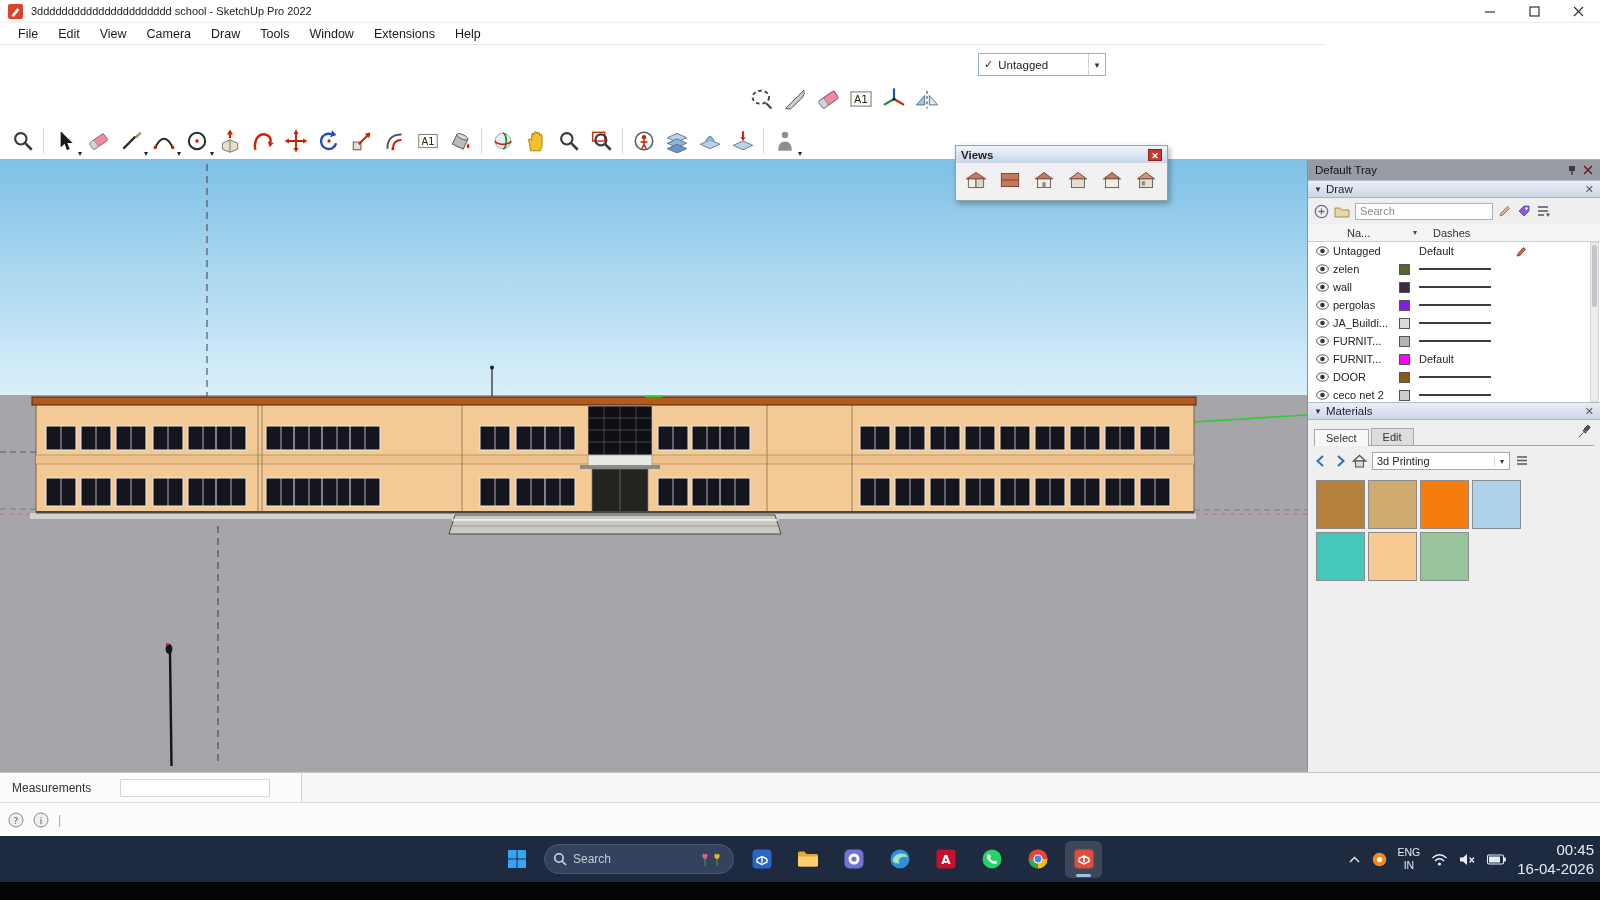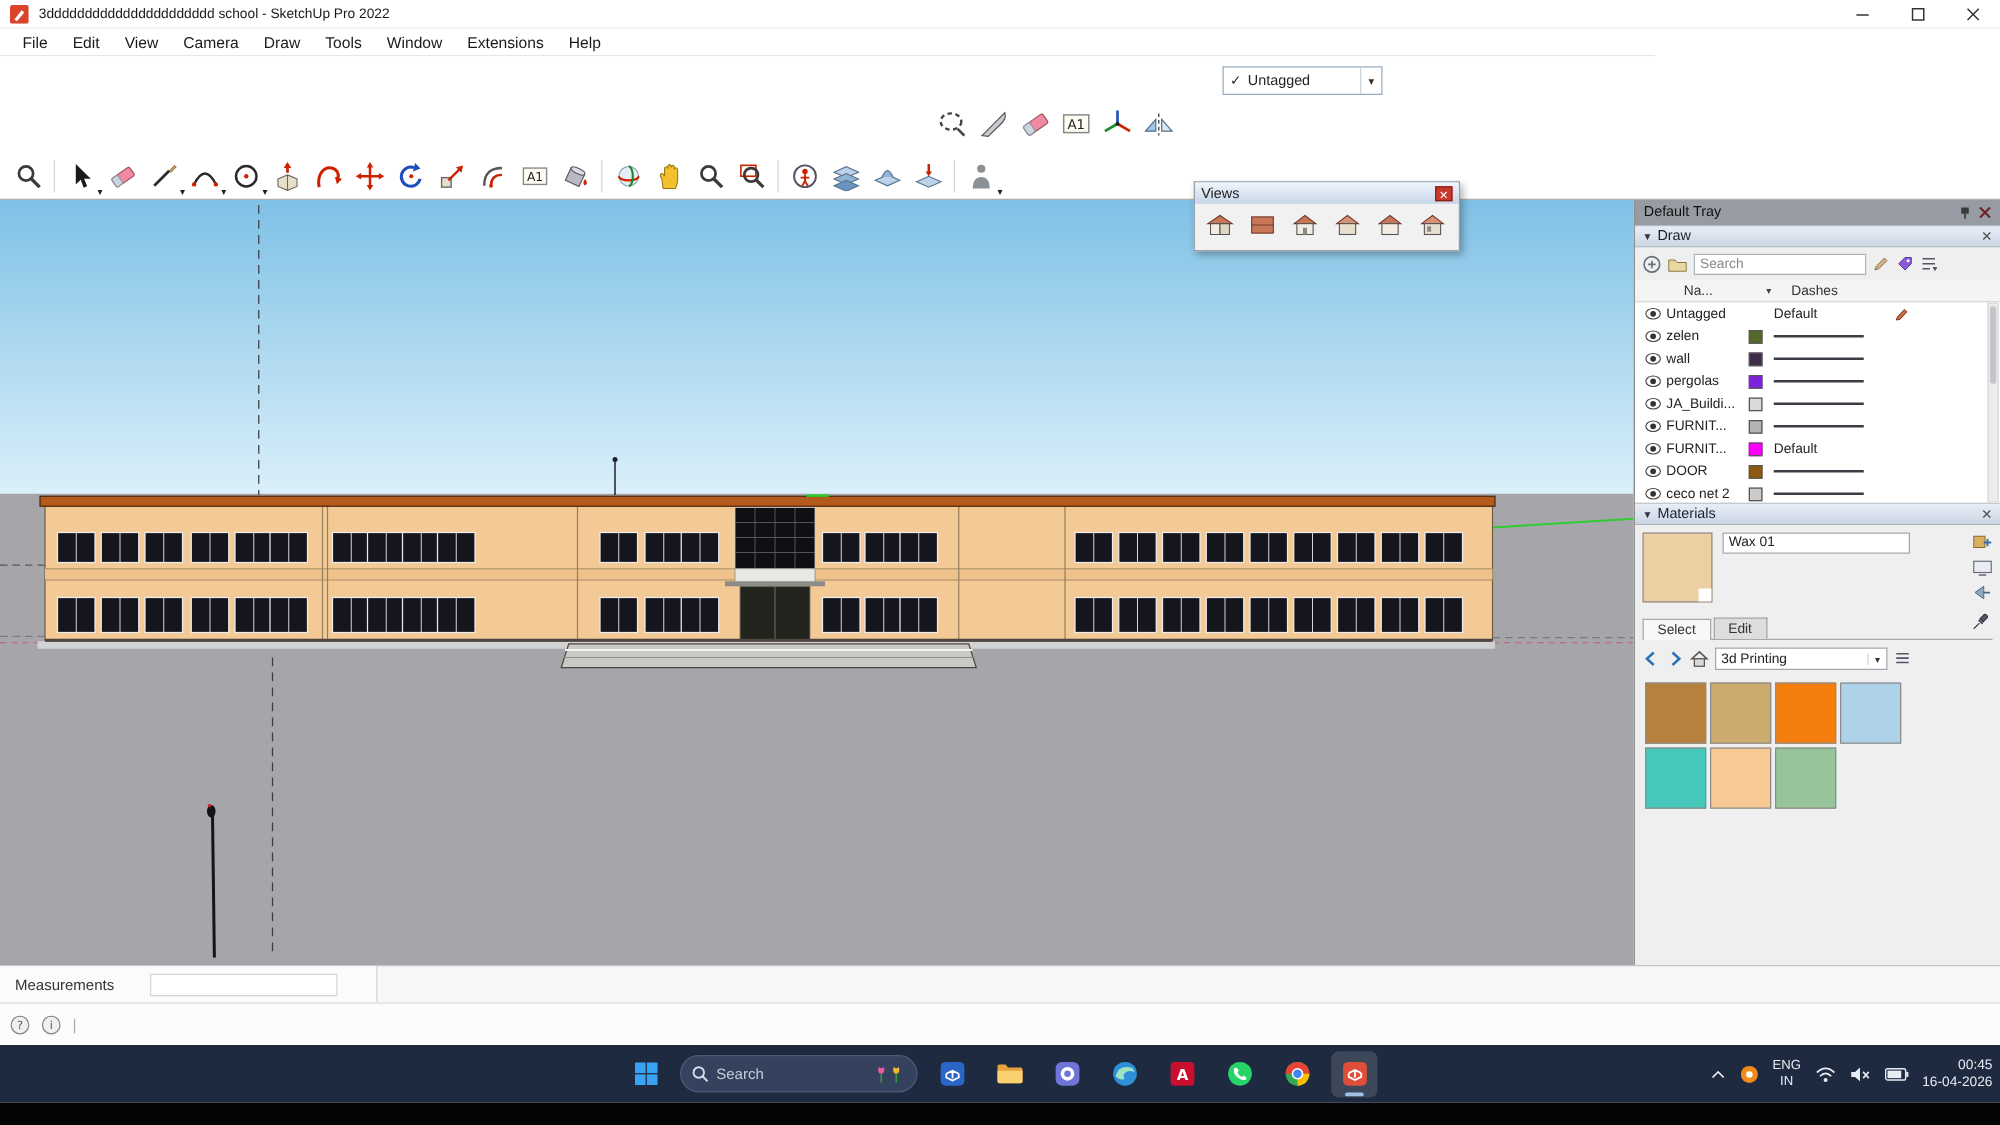--- a/index.html
+++ b/index.html
@@ -22,21 +22,21 @@
 .tb .caret{position:absolute;right:-1px;bottom:-2px;font-size:8px;color:#222}
 .sep{width:1px;height:26px;background:#d6d6d6;margin:0 4px}
 .i{width:24px;height:24px}
 .i2{width:26px;height:26px}
 #tagdd{position:absolute;left:978px;top:8px;width:128px;height:23px;background:#fff;border:1px solid #98aec6;display:flex;align-items:center}
 #tagdd .chk{color:#2a2a2a;font-size:11px;margin:0 5px}
 #tagdd .lbl{flex:1;font-size:11.5px;color:#222}
 #tagdd .ddbtn{width:17px;height:100%;border-left:1px solid #c8d4e0;display:flex;align-items:center;justify-content:center;font-size:9px;color:#333}
 
 #views{position:absolute;left:955px;top:145px;width:213px;height:56px;background:#f1f1f1;border:1px solid #96a0aa;box-shadow:2px 3px 6px rgba(0,0,0,.3);z-index:40}
-#views .vhead{height:17px;background:linear-gradient(#f0f5fb,#c6d6e8);display:flex;align-items:center;padding:0 5px;font-size:11.5px;font-weight:normal;color:#222}
+#views .vhead{height:17px;background:linear-gradient(#f0f5fb,#c6d6e8);display:flex;align-items:center;padding:0 5px;font-size:11.5px;font-weight:bold;color:#222}
 #views .vclose{margin-left:auto;width:14px;height:12px;background:#c6392b;color:#fff;font-size:9px;line-height:12px;text-align:center;border:1px solid #8a2018}
 #views .vbody{display:flex;align-items:center;padding:3px 6px;gap:6px}
 .viewbtn{width:28px;height:28px;display:flex;align-items:center;justify-content:center}
 
 #viewport{position:absolute;left:0;top:160px;width:1307px;height:612px;overflow:hidden;background:#a6a6aa}
 
 #tray{position:absolute;left:1307px;top:160px;width:293px;height:612px;background:#efefef;border-left:1px solid #8f8f8f}
 #tray-head{height:20px;background:#979ca4;display:flex;align-items:center;padding:0 7px;font-size:11.5px;color:#101010}
 #tray-head .hics{margin-left:auto;display:flex;gap:6px;align-items:center}
 .sect-head{height:18px;background:linear-gradient(#e9eef6,#ccd7e5);border-top:1px solid #b4bec8;border-bottom:1px solid #aab4c0;display:flex;align-items:center;gap:4px;padding:0 6px;font-size:11.5px;color:#16202c}
@@ -80,21 +80,21 @@
 #taskbar{position:absolute;left:0;top:836px;width:1600px;height:46px;background:#1d2a3f}
 #tb-center{position:absolute;left:50%;top:0;height:46px;transform:translateX(-50%);display:flex;align-items:center;gap:9px}
 .tbi{width:37px;height:37px;border-radius:6px;display:flex;align-items:center;justify-content:center;position:relative}
 .tbi.active{background:rgba(255,255,255,.14)}
 .tbi.active:after{content:"";position:absolute;bottom:1px;left:11px;width:15px;height:3px;border-radius:2px;background:#9fc3e8}
 #search-pill{width:190px;height:30px;border-radius:15px;background:#35425d;border:1px solid #4d5a76;display:flex;align-items:center;padding:0 8px;gap:6px}
 #search-pill input{flex:1;background:transparent;border:none;outline:none;color:#d7dde8;font-size:12px;font-family:"Liberation Sans",sans-serif;min-width:20px}
 #search-pill input::placeholder{color:#c3ccda}
 #tb-right{position:absolute;right:6px;top:0;height:46px;display:flex;align-items:center;gap:11px;color:#e9edf3}
 #lang{font-size:10.5px;line-height:1.2;text-align:center}
-#clock{text-align:right;font-size:11px;line-height:1.3}
+#clock{text-align:right;font-size:15px;line-height:1.3}
 #below-task{position:absolute;left:0;top:882px;width:1600px;height:18px;background:#040507}
 </style>
 </head>
 <body>
 
 <div id="titlebar">
   <span class="app-ic">
     <svg width="15" height="15">
         <rect width="15" height="15" rx="2" fill="#d9442b"></rect>
         <path d="M3.5 11.5 L9.3 4.2 L11.4 6 L5.6 13 Z" fill="#fff"></path>
@@ -717,38 +717,20 @@
     </div>
   </div>
 
   <div>
     <div class="sect-head">
       <span class="tri">▼</span>
       <span>Materials</span>
       <span class="x">✕</span>
     </div>
     <div id="mat-body">
-      <div id="mat-top">
-        <div id="mat-preview" style="background: rgb(236, 207, 162);"></div>
-        <div id="mat-name">Wax 01</div>
-        <div id="mat-btns">
-          <svg width="16" height="14">
-              <rect x="1" y="2" width="9" height="9" fill="#d8b060" stroke="#8a6a30" stroke-width="0.8"></rect>
-              <path d="M12 4 V10 M9 7 H15" stroke="#3a6ea8" stroke-width="1.5"></path>
-            </svg>
-          <svg width="16" height="13">
-              <rect x="1" y="1" width="14" height="9" fill="#e8edf2" stroke="#667" stroke-width="0.9"></rect>
-              <line x1="5" y1="12" x2="11" y2="12" stroke="#667" stroke-width="1.2"></line>
-            </svg>
-          <svg width="16" height="12">
-              <polygon points="2,6 9,1 9,11" fill="#8fa8be" stroke="#4a6a88" stroke-width="0.8"></polygon>
-              <line x1="9" y1="6" x2="14" y2="6" stroke="#4a6a88" stroke-width="1.4"></line>
-            </svg>
-        </div>
-      </div>
       <div id="mat-tabs">
         <span class="mtab active">Select</span>
         <span class="mtab">Edit</span>
         <span id="dropper"><svg width="15" height="15">
               <path d="M2 13 L6.5 8.5 M9.5 2.5 q1.2 -1.8 2.8 -0.4 q1.6 1.4 -0.2 2.8 L9.5 7.5 L7 5 Z" fill="#556" stroke="#334" stroke-width="0.9"></path>
               <path d="M6 6 L9 9" stroke="#334" stroke-width="1.4"></path>
             </svg></span>
       </div>
       <div id="mat-nav">
         <svg width="14" height="14">

